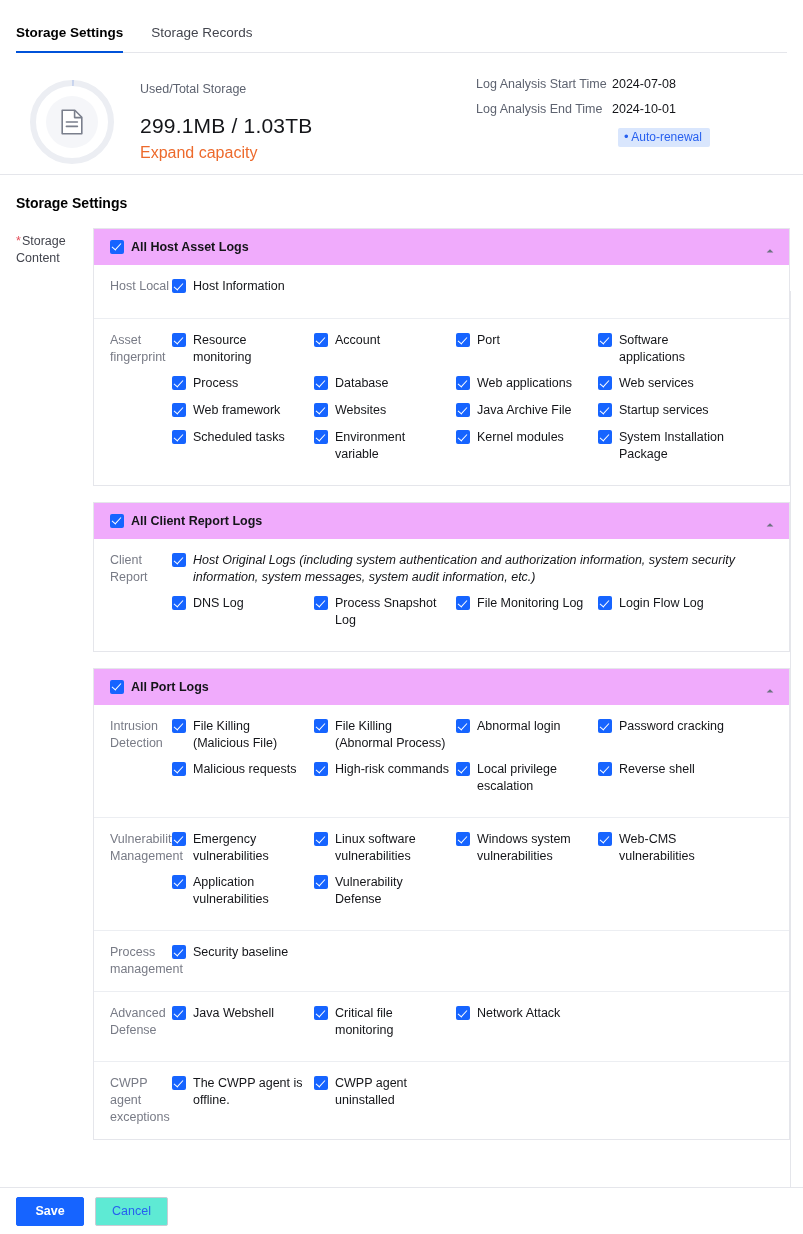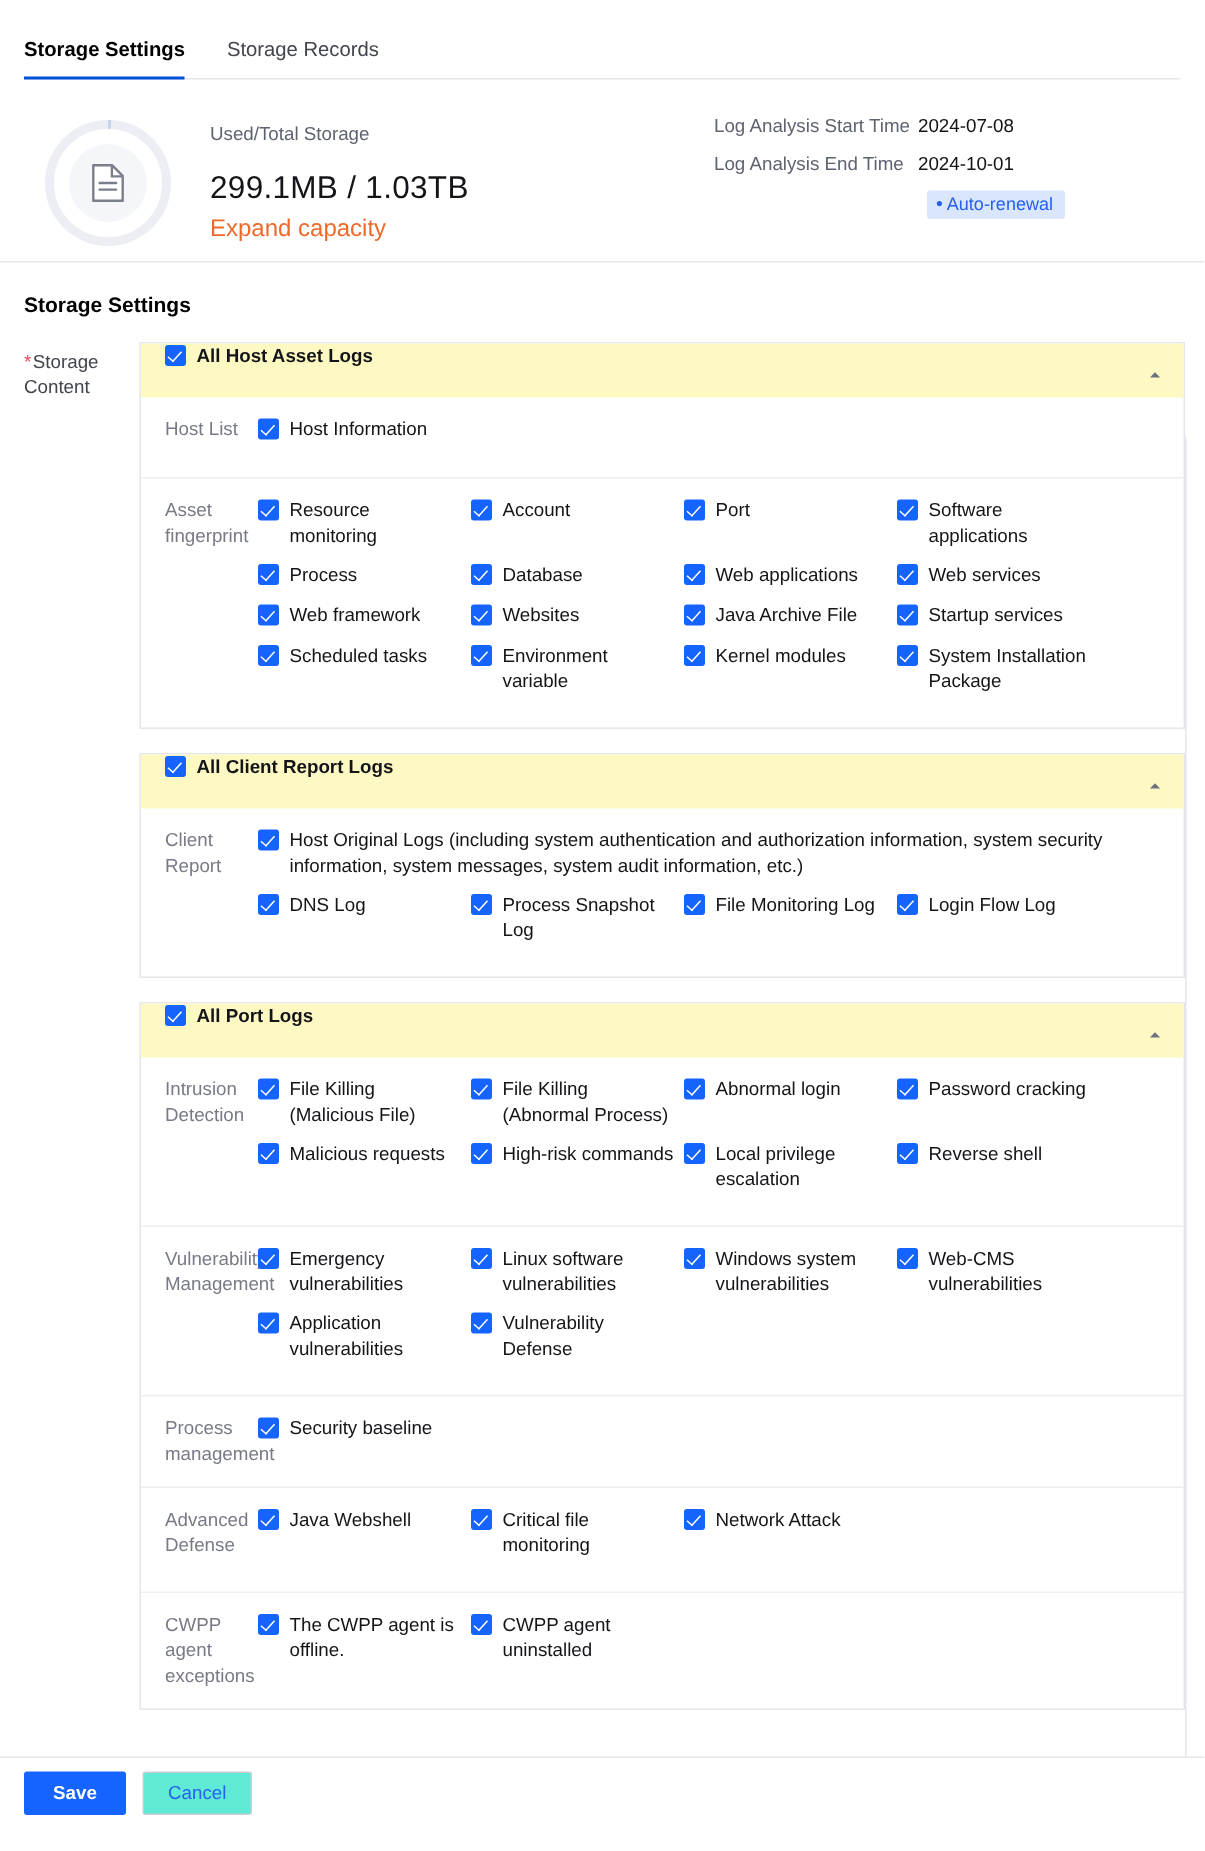--- a/index.html
+++ b/index.html
@@ -161,24 +161,24 @@
   }
   .req-star { color: #e34d59; margin-right: 1px; }
   .panels { flex: 1 1 auto; }
 
   .panel {
     border: 1px solid #e5e6eb;
     background: #fff;
     margin-bottom: 16px;
   }
   .panel-head {
-    background: #fef9c3;
+    background: #f0abfc;
     height: 36px;
     display: flex;
-    align-items: flex-start;
+    align-items: center;
     padding: 0 12px 0 16px;
     position: relative;
   }
   .panel-head .cb-label { font-size: 12.5px; font-weight: bold; color: #141519; }
   .caret {
     position: absolute;
     right: 14px; top: 50%;
     transform: translateY(-50%);
     width: 10px; height: 10px;
     cursor: pointer;
@@ -203,21 +203,21 @@
     display: flex;
     flex-wrap: wrap;
   }
   .cell {
     flex: 0 0 142px;
     width: 142px;
     padding-right: 6px;
     margin-bottom: 9px;
     min-height: 18px;
   }
-  .cell.wide { flex: 0 0 100%; width: 100%; padding-right: 24px; }
+  .cell.wide { flex: 0 0 100%; width: 100%; padding-right: 24px; font-style: italic; }
 
   
   .cb {
     display: flex;
     align-items: flex-start;
     gap: 7px;
     cursor: pointer;
   }
   .cb-box {
     flex: 0 0 14px;
@@ -238,21 +238,21 @@
   }
   .cb-label {
     font-size: 12.5px;
     color: #141519;
     line-height: 17px;
   }
 
   
   .footer {
     position: absolute;
-    left: 0; bottom: 16px;
+    left: 0; bottom: 0;
     width: 803px;
     height: 47px;
     background: #fff;
     border-top: 1px solid #e5e6eb;
     display: flex;
     align-items: center;
     gap: 11px;
     padding-left: 16px;
   }
   .btn {
@@ -357,21 +357,21 @@
           <div class="panel-head">
             <label class="cb">
               <span class="cb-box"></span>
               <span class="cb-label" style="font-weight: bold;">All Host Asset Logs</span>
             </label>
             <span class="caret"><svg width="10" height="10" viewBox="0 0 10 10">
                 <path d="M1.6 6.6 5 3.2l3.4 3.4z" fill="#6b7280"></path>
               </svg></span>
           </div>
           <div class="row">
-            <div class="row-label">Host List</div>
+            <div class="row-label">Host Local</div>
             <div class="row-items">
               <div class="cell">
                 <label class="cb">
                   <span class="cb-box"></span>
                   <span class="cb-label">Host Information</span>
                 </label>
               </div>
             </div>
           </div>
           <div class="row">

